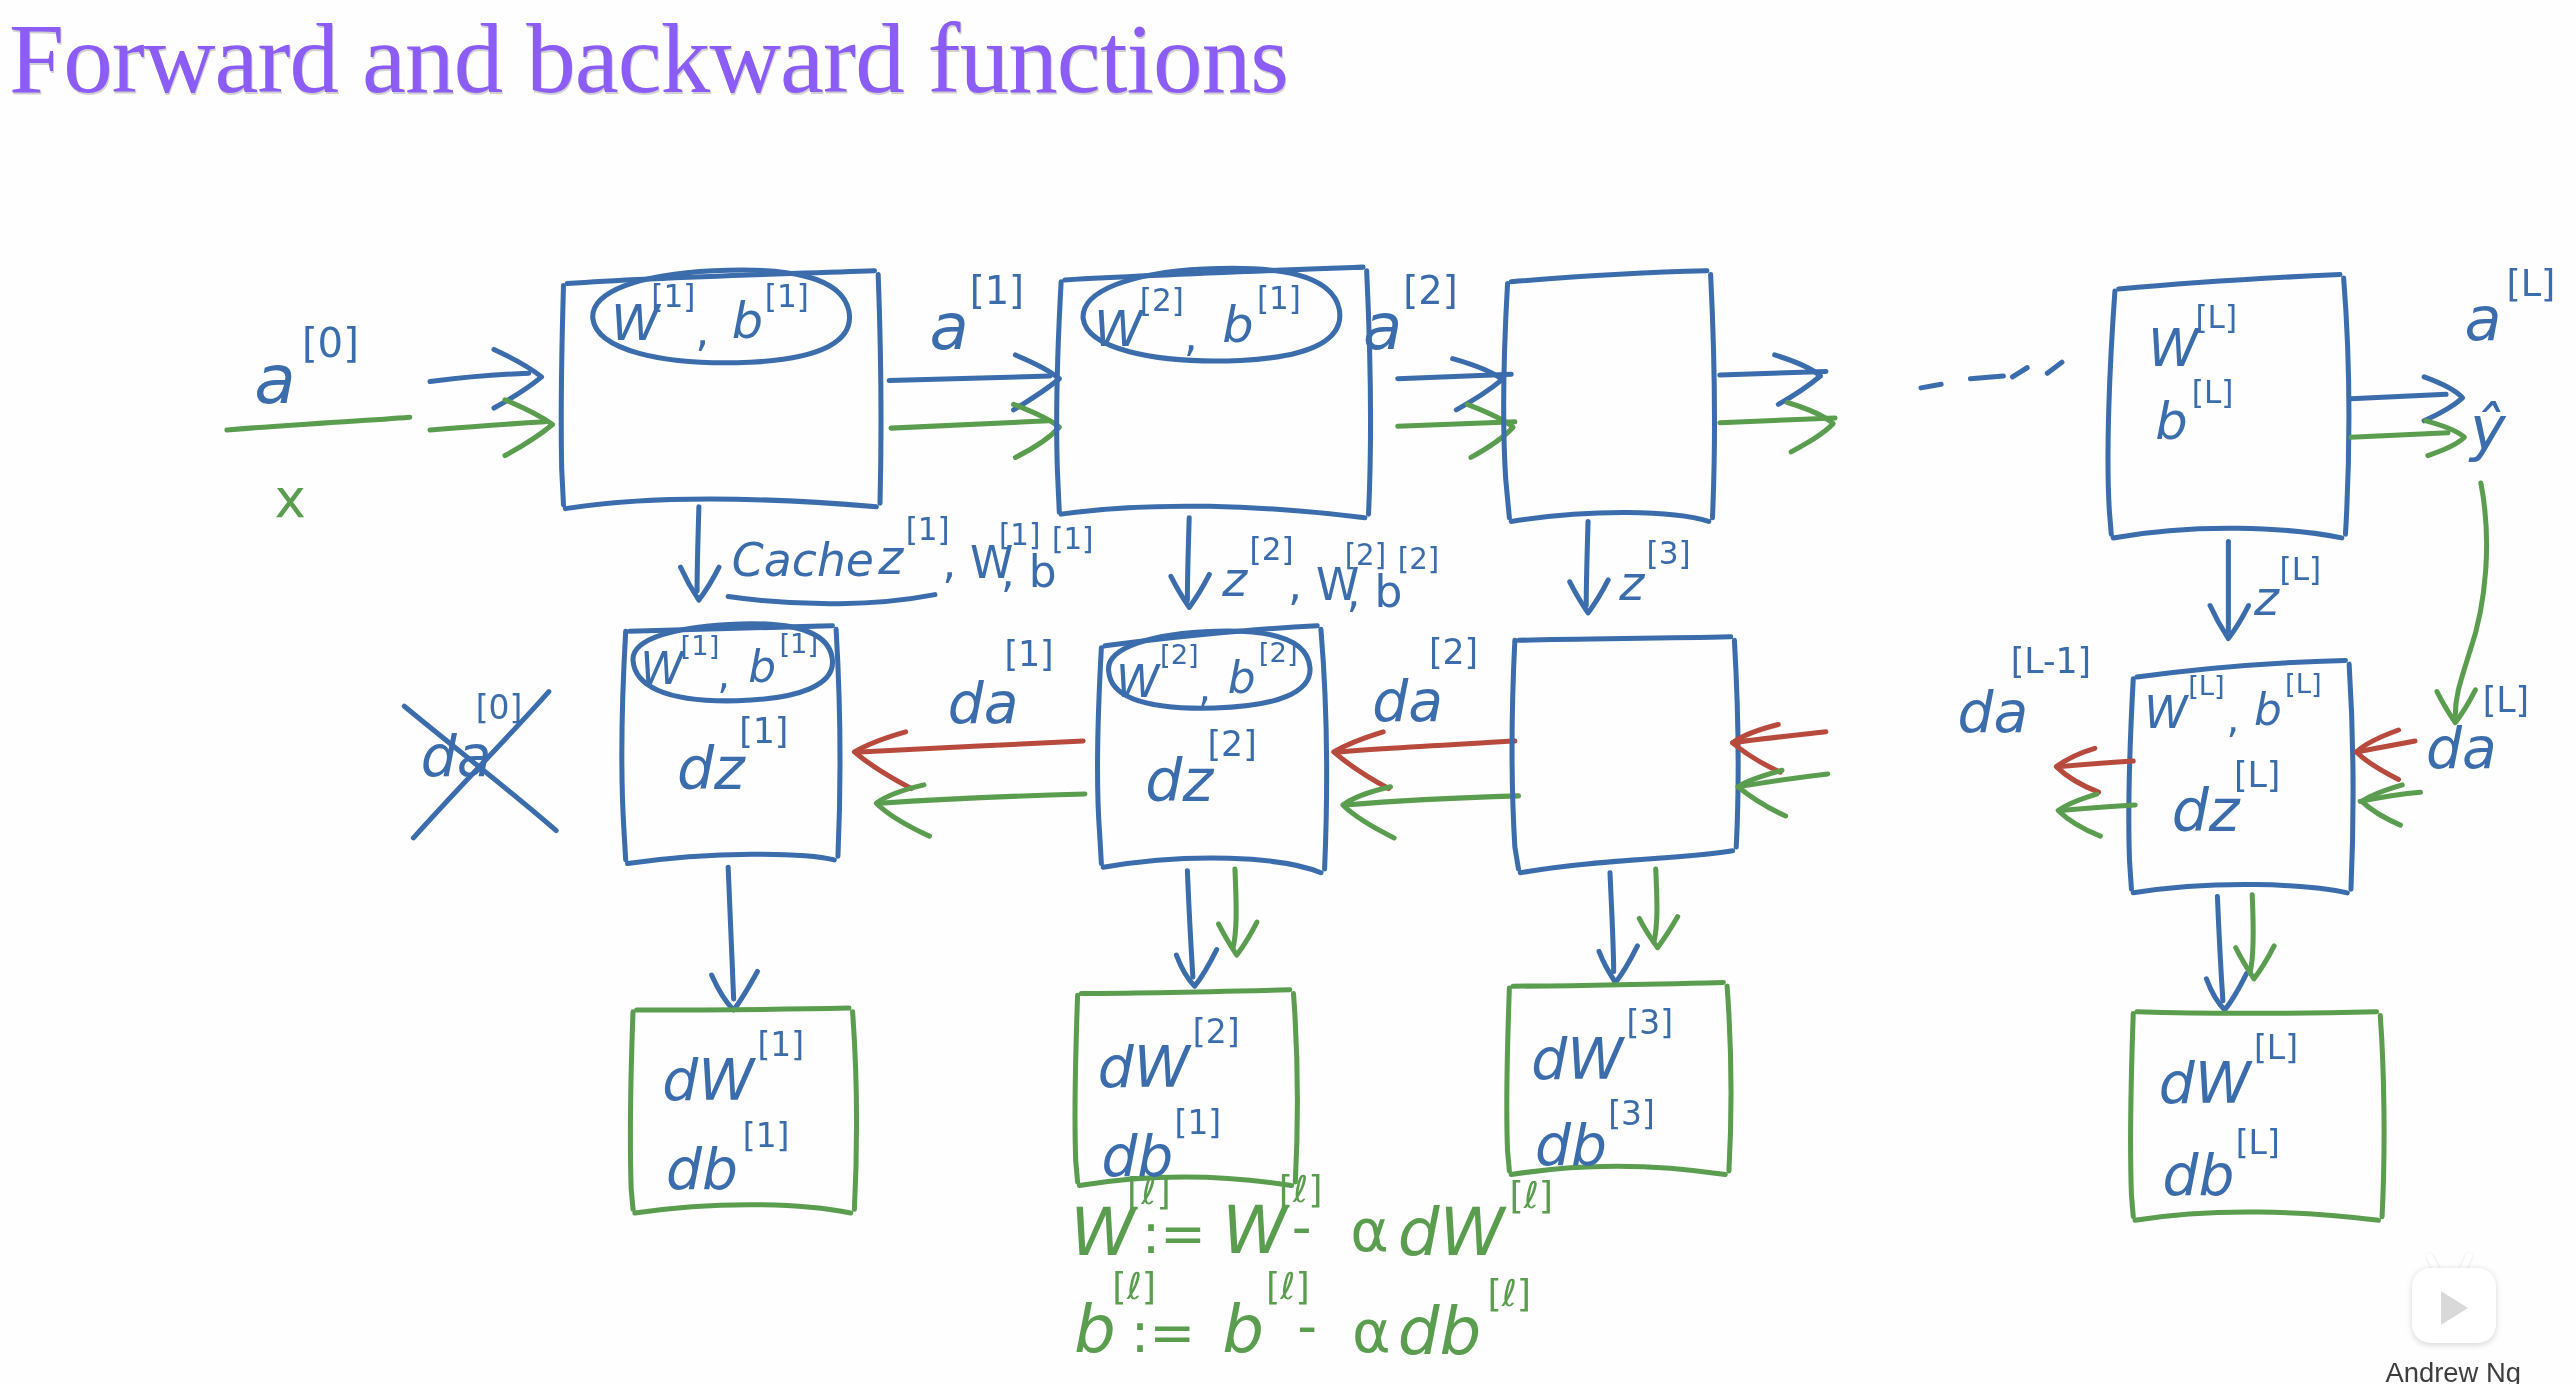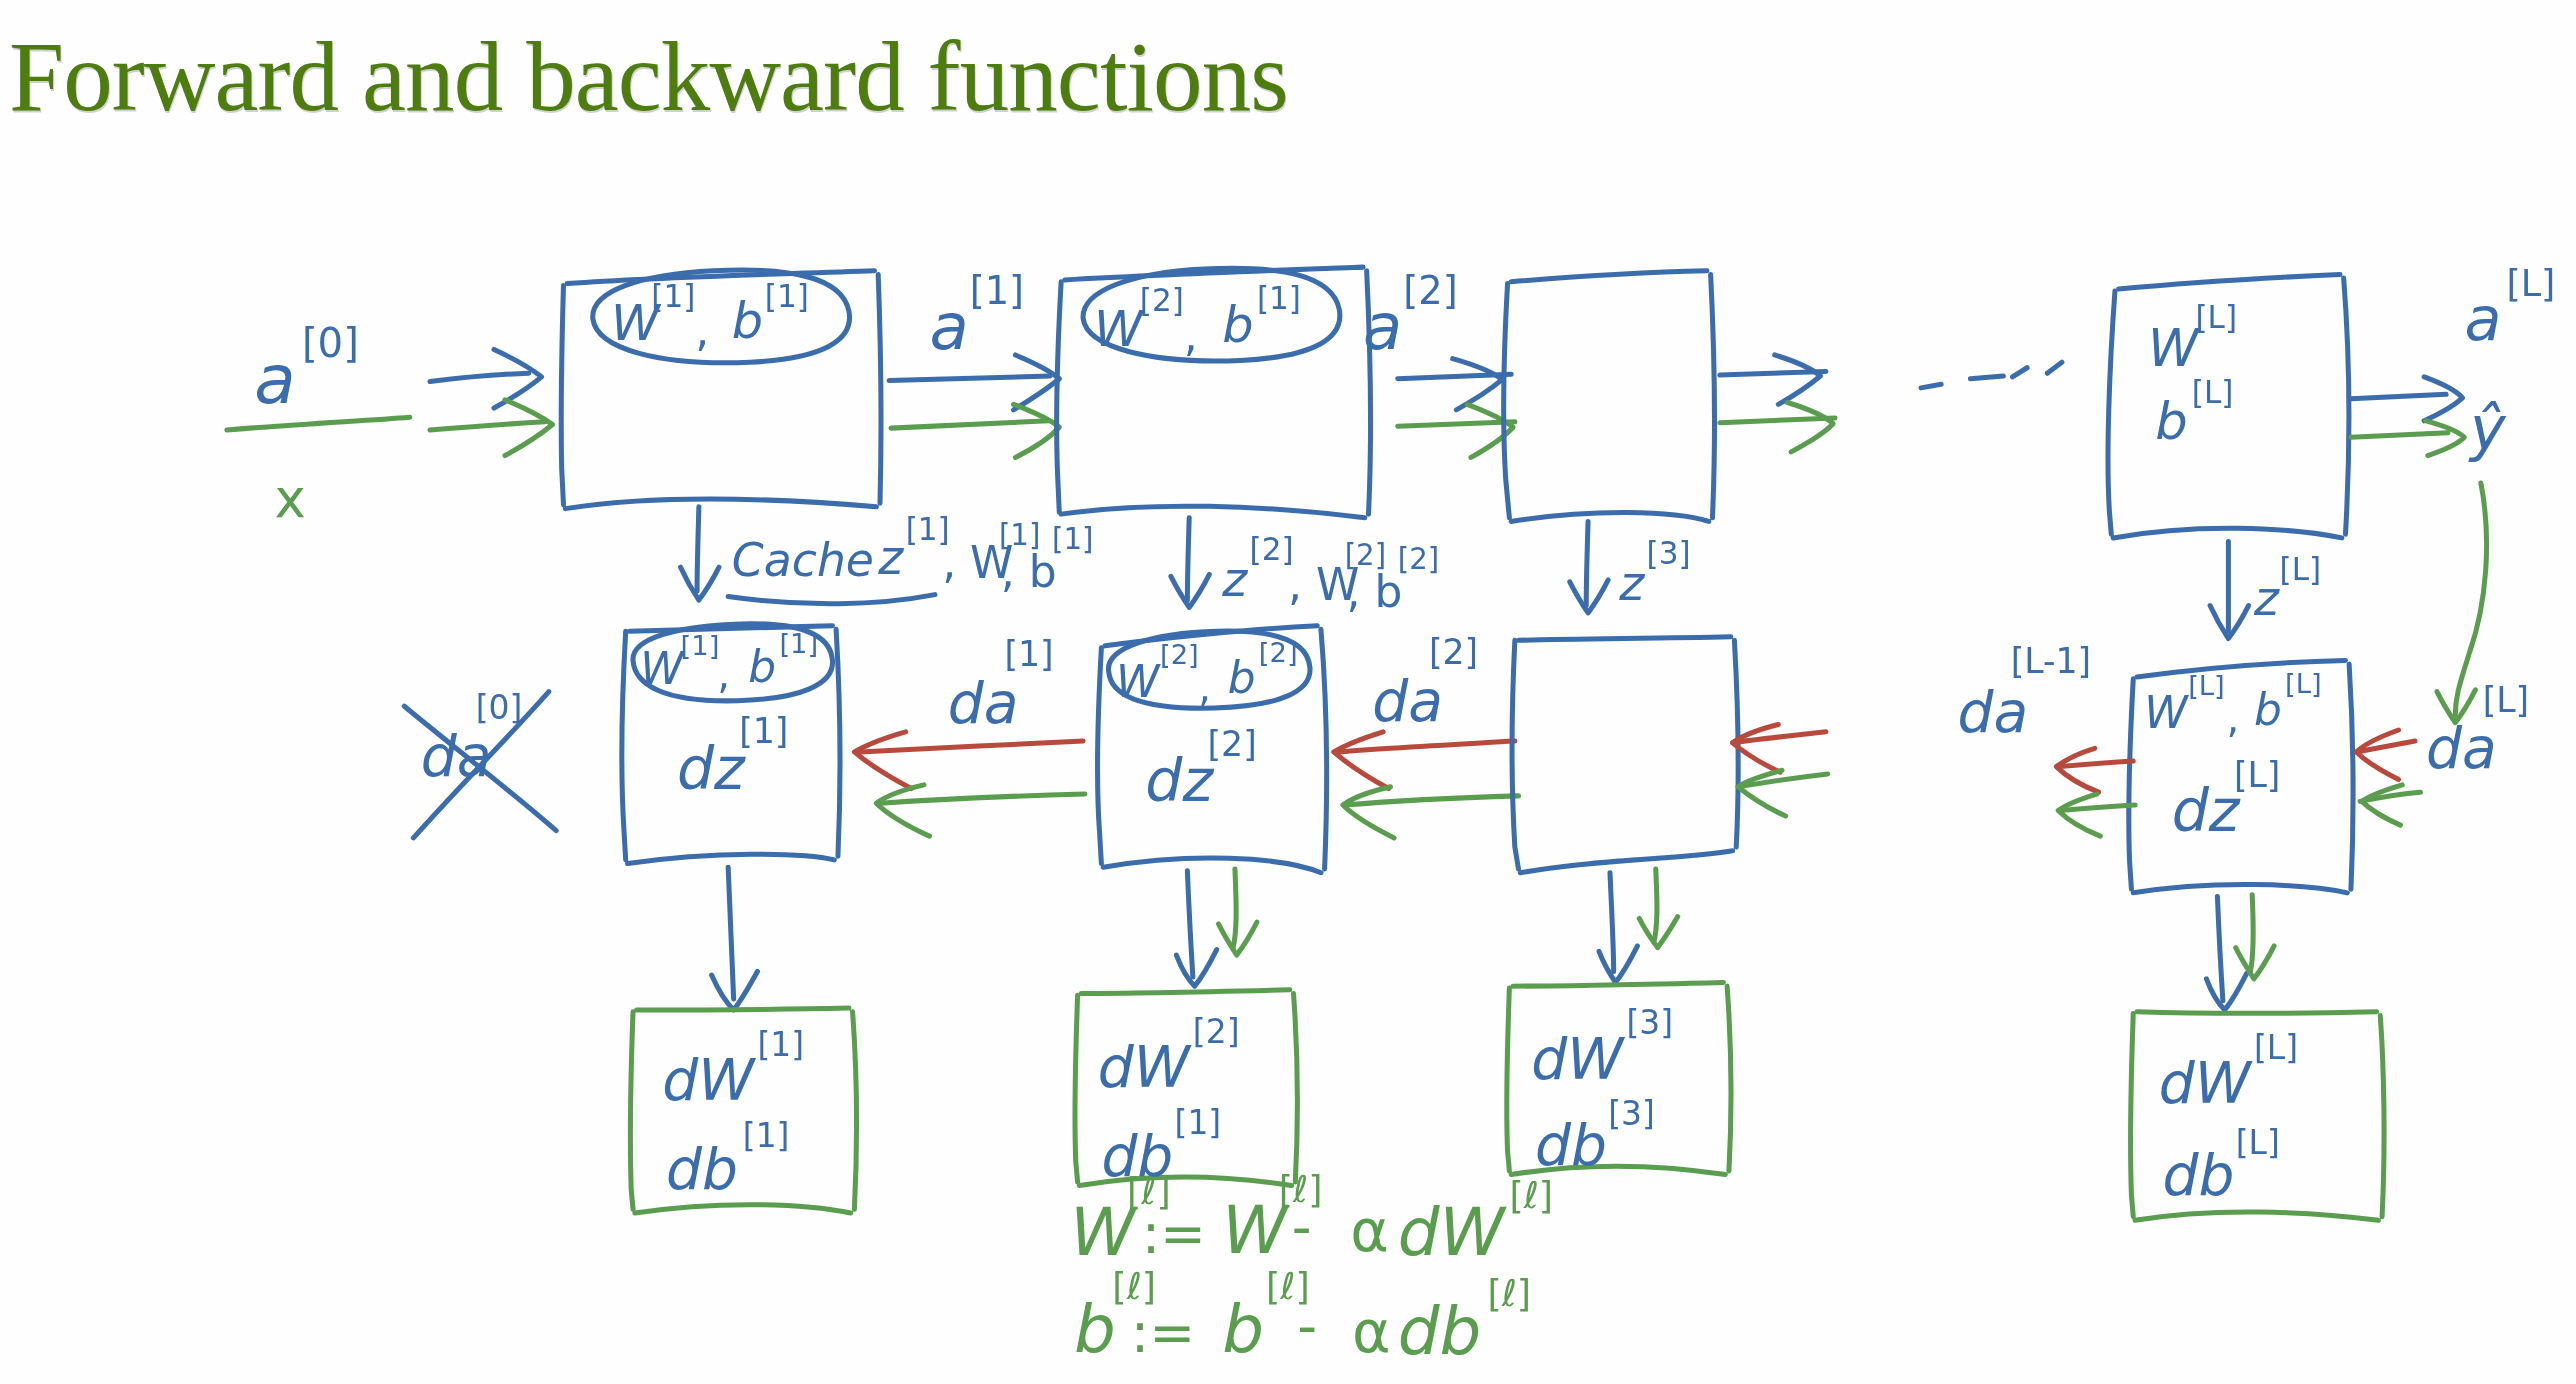--- a/index.html
+++ b/index.html
@@ -1,22 +1,22 @@
 <!DOCTYPE html>
 <html style="font-size:14.6px"><head>
 <meta charset="utf-8">
 <style>
   html,body{margin:0;padding:0;background:#ffffff;}
   body{width:2576px;height:1385px;position:relative;overflow:hidden;
        font-family:"Liberation Serif",serif;}
   #slide{position:absolute;inset:0;width:2576px;height:1385px;background:#fefefe;}
   #title{
-    position:absolute;left:9.1px;top:25px;
+    position:absolute;left:9.1px;top:7px;
     font-family:"Liberation Serif",serif;
-    font-size:99px;line-height:1.05;color:#4d7c0f;
+    font-size:99px;line-height:1.05;color:#8b5cf6;
     letter-spacing:-0.9px;
     white-space:nowrap;
     text-shadow:0.9px 1.8px 0 rgba(0,0,0,0.18);
   }
   #board{position:absolute;left:0;top:0;width:2576px;height:1385px;}
   svg{display:block;}
   #watermark{
     position:absolute;right:31px;bottom:5.5px;width:192px;height:119px;
     pointer-events:none;
   }
@@ -414,15 +414,22 @@
       <text class="gt" x="1236" y="1478" font-size="60">:=</text>
       <text class="gt" x="1336" y="1478" font-size="72" font-style="italic">b</text>
       <text class="gt" x="1384" y="1420" font-size="40">[ℓ]</text>
       <text class="gt" x="1418" y="1470" font-size="60">-</text>
       <text class="gt" x="1478" y="1478" font-size="64">α</text>
       <text class="gt" x="1528" y="1480" font-size="72" font-style="italic">db</text>
       <text class="gt" x="1626" y="1428" font-size="40">[ℓ]</text>
     </g>
   </svg>
 
+  <div id="watermark">
+    <div id="wm-ear-l"></div>
+    <div id="wm-ear-r"></div>
+    <div id="wm-icon"></div>
+    <div id="wm-play"></div>
+    <div id="wm-name">Andrew Ng</div>
+  </div>
 
 </div>
 
 
 </body></html>

